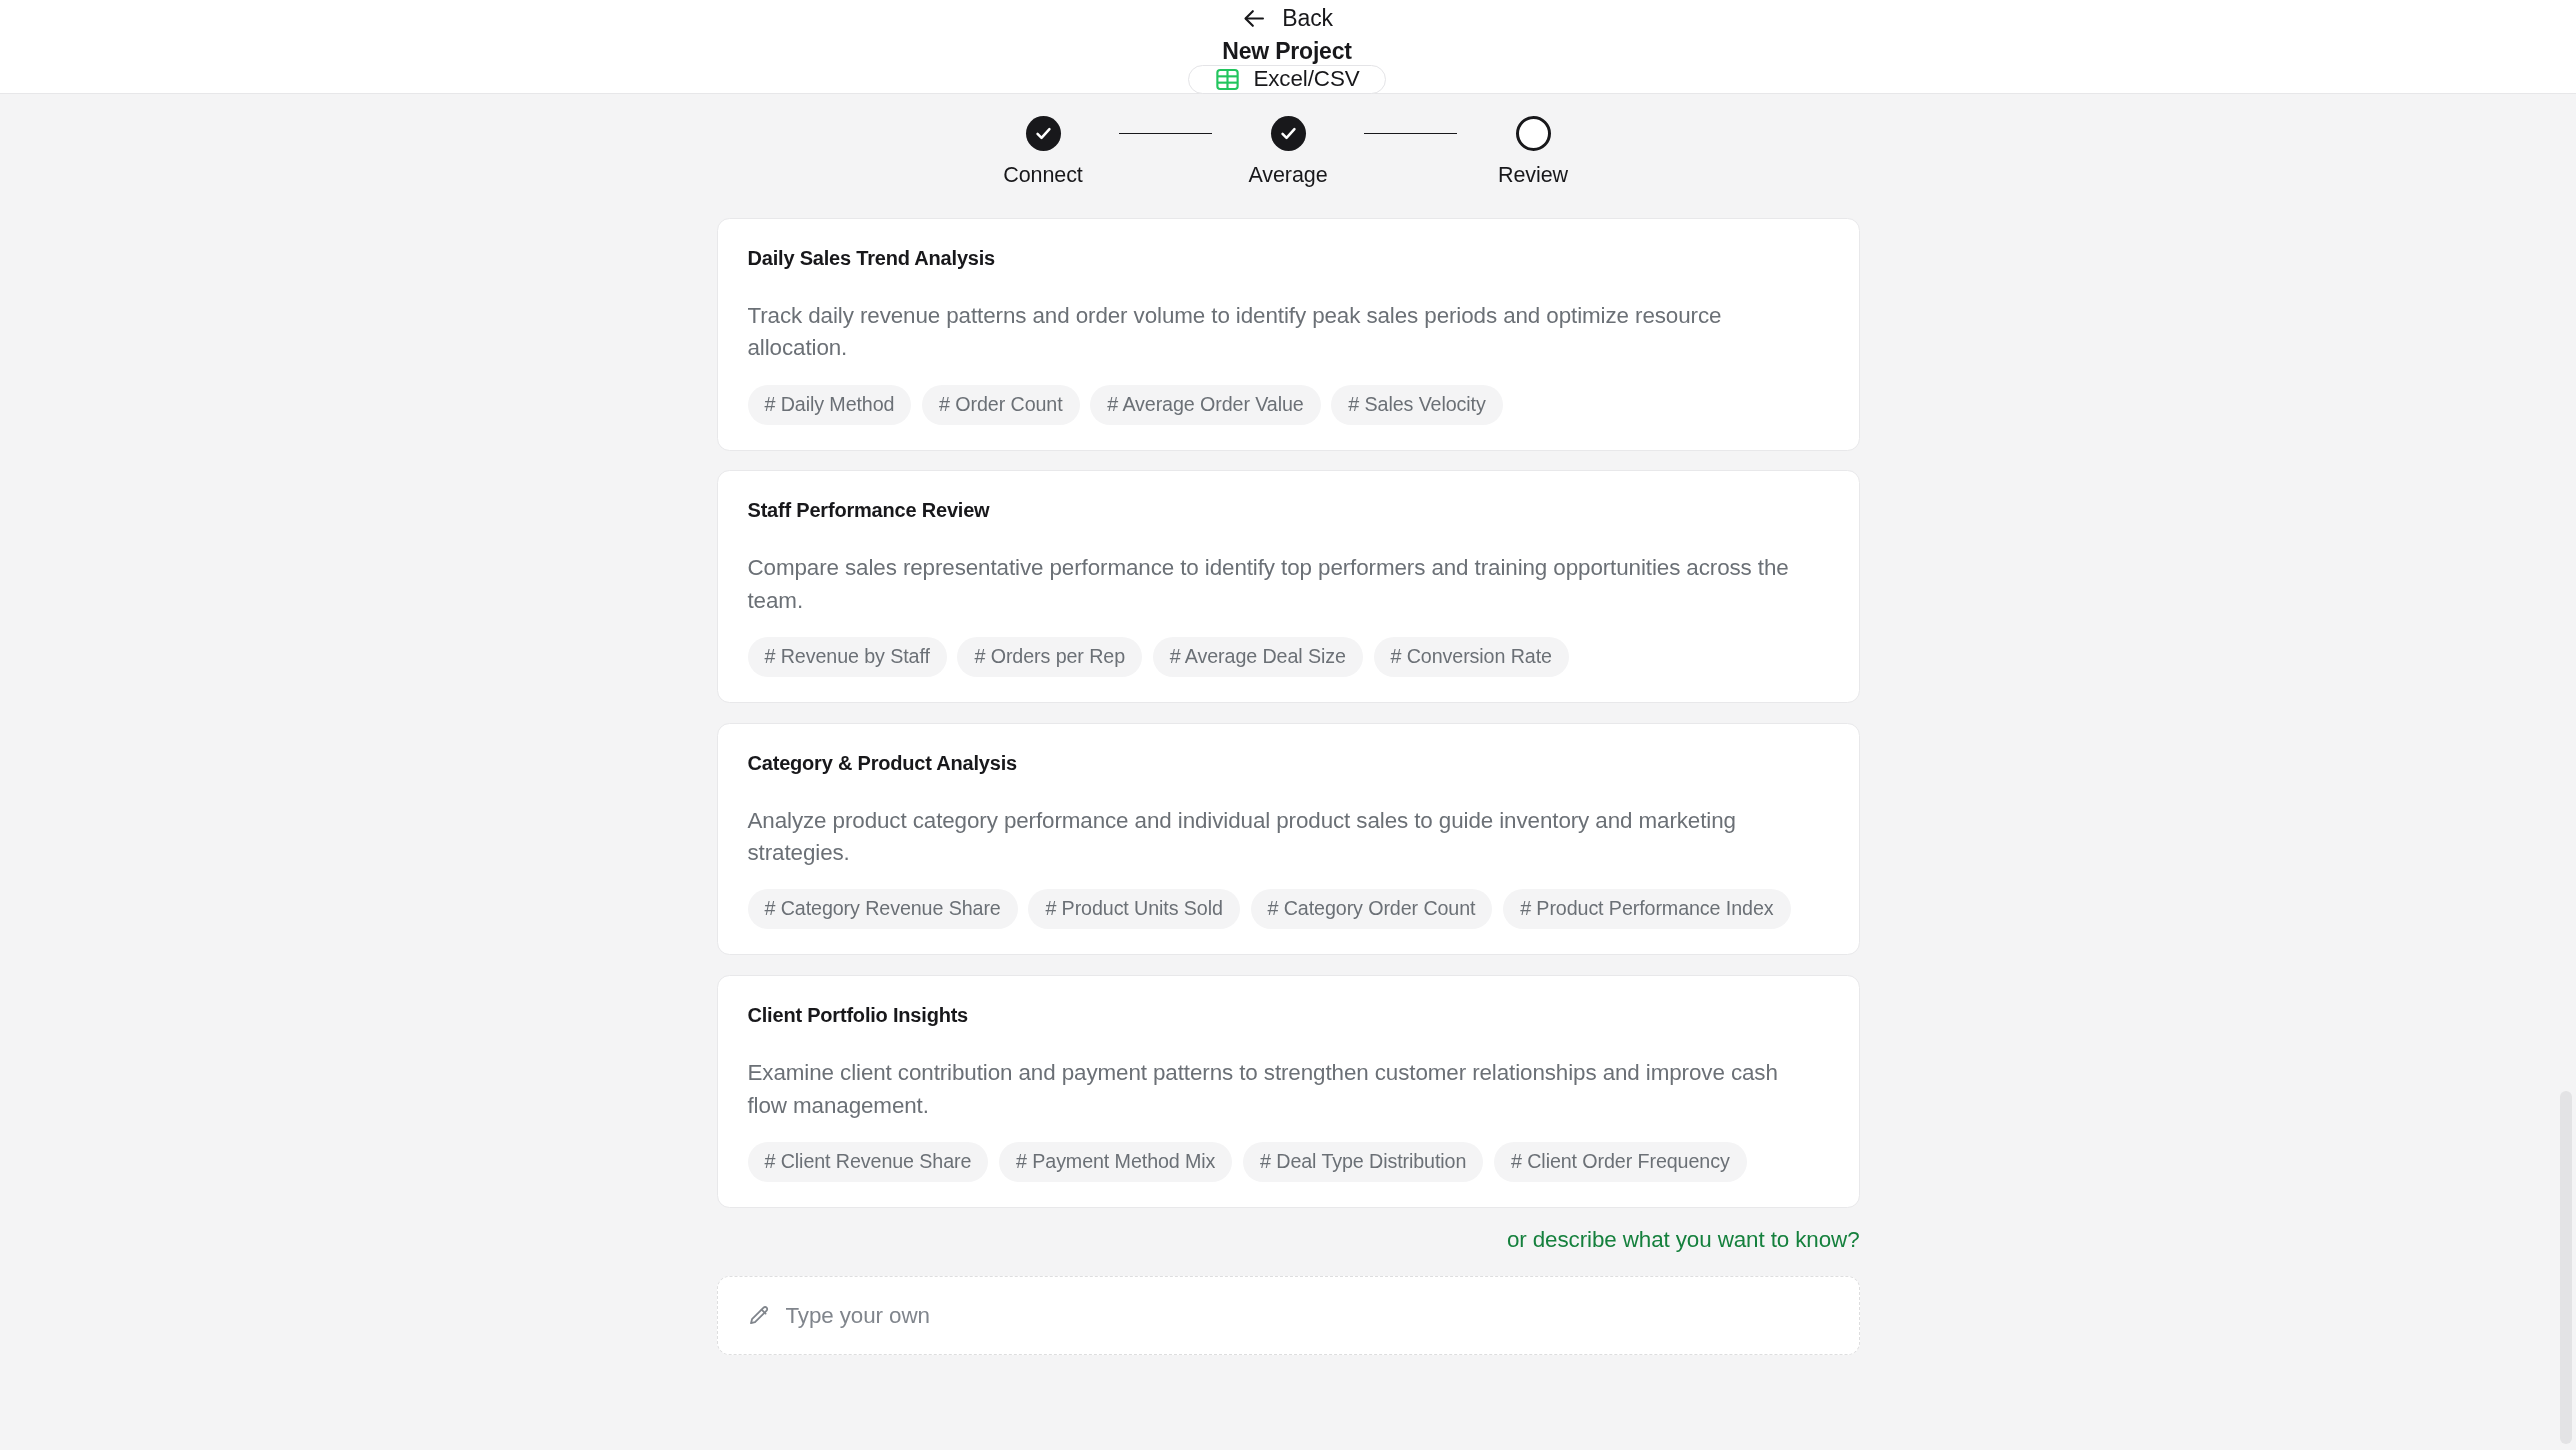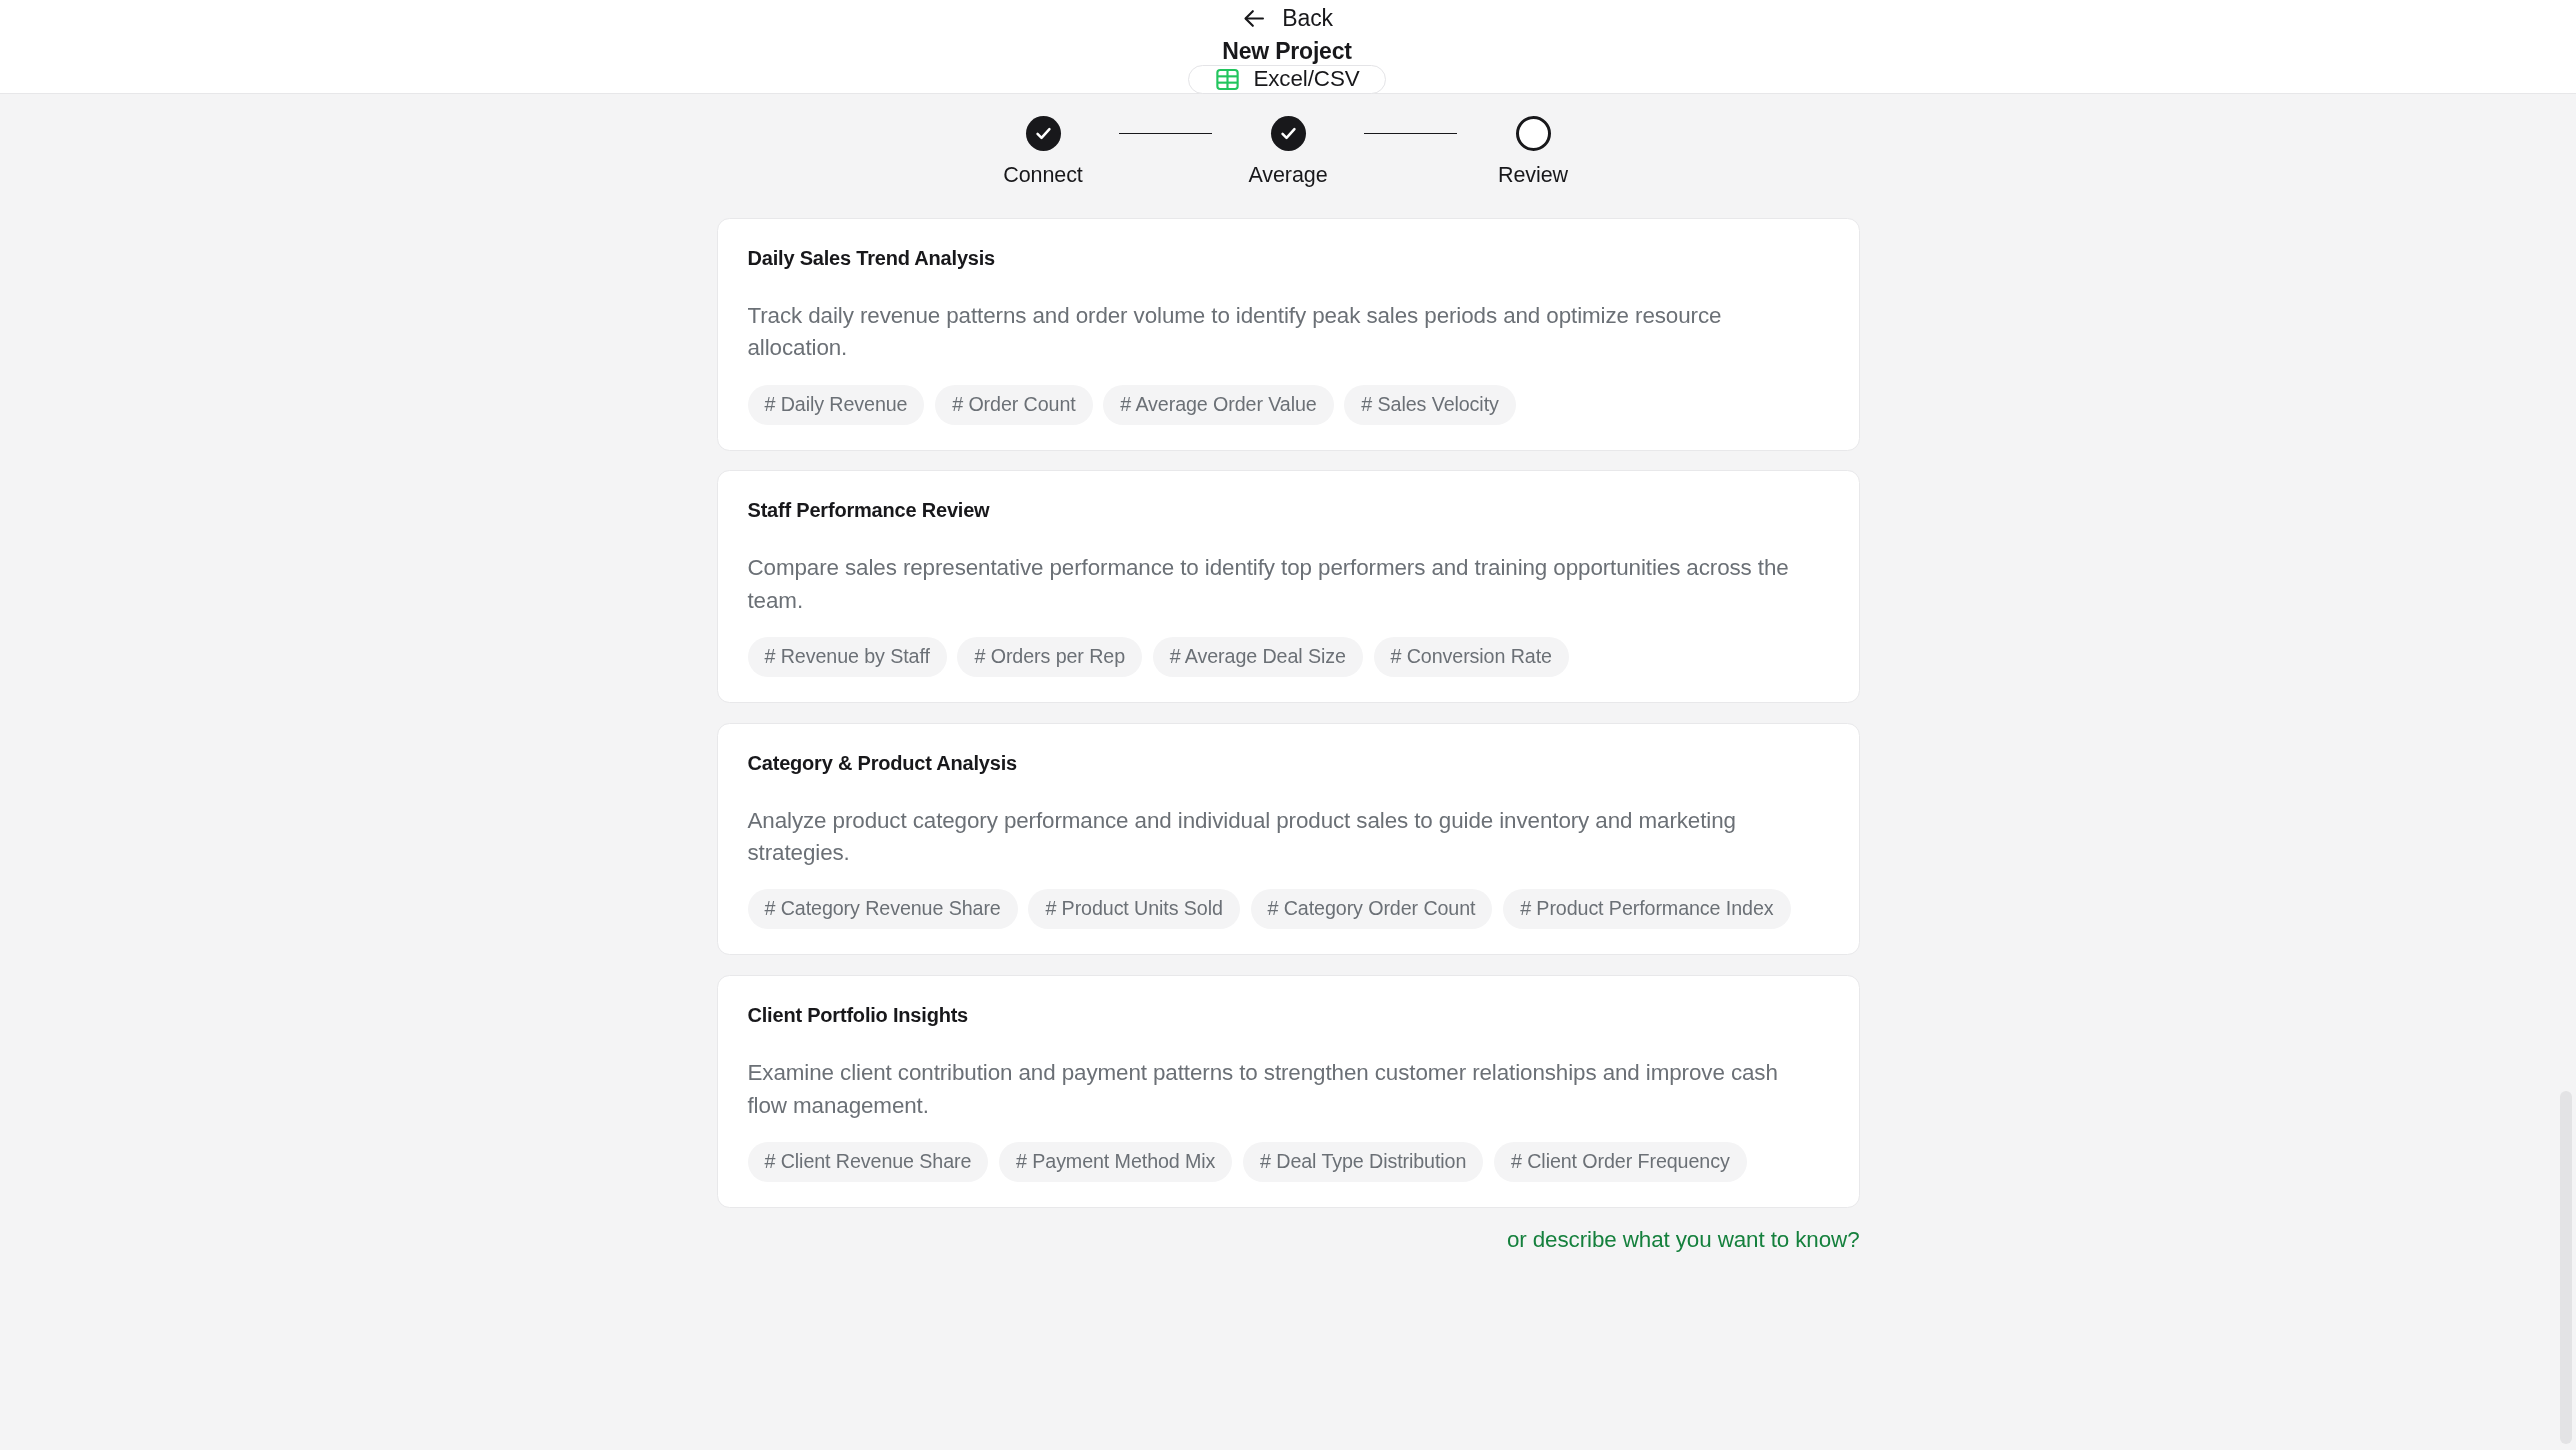--- a/index.html
+++ b/index.html
@@ -341,21 +341,21 @@
         <div class="step-circle pending"></div>
         <div class="step-label">Review</div>
       </div>
 
     </div>
 
     <div class="suggestion-card">
       <div class="card-title">Daily Sales Trend Analysis</div>
       <div class="card-description">Track daily revenue patterns and order volume to identify peak sales periods and optimize resource allocation.</div>
       <div class="card-tags">
-        <span class="tag-pill"># Daily Revenue</span>
+        <span class="tag-pill"># Daily Method</span>
         <span class="tag-pill"># Order Count</span>
         <span class="tag-pill"># Average Order Value</span>
         <span class="tag-pill"># Sales Velocity</span>
       </div>
     </div>
 
     <div class="suggestion-card">
       <div class="card-title">Staff Performance Review</div>
       <div class="card-description">Compare sales representative performance to identify top performers and training opportunities across the team.</div>
       <div class="card-tags">
@@ -383,20 +383,29 @@
       <div class="card-tags">
         <span class="tag-pill"># Client Revenue Share</span>
         <span class="tag-pill"># Payment Method Mix</span>
         <span class="tag-pill"># Deal Type Distribution</span>
         <span class="tag-pill"># Client Order Frequency</span>
       </div>
     </div>
 
     <div class="custom-prompt-label">or describe what you want to know?</div>
 
+    <div class="custom-input-box">
+      <span>
+        <svg class="pencil-icon" viewBox="0 0 24 24" fill="none" stroke="#80858c" stroke-width="1.8" stroke-linecap="round" stroke-linejoin="round">
+          <path d="M16.6 3.6a2.1 2.1 0 0 1 3 3L8 18.2l-4 1 1-4z"></path>
+          <line x1="14.6" y1="5.6" x2="18.6" y2="9.6"></line>
+        </svg>
+      </span>
+      <input class="custom-input" type="text" placeholder="Type your own" style="">
+    </div>
 
   </div>
 
   <div class="scrollbar-track">
     <div class="scrollbar-thumb"></div>
   </div>
 
 </div>
 
 

